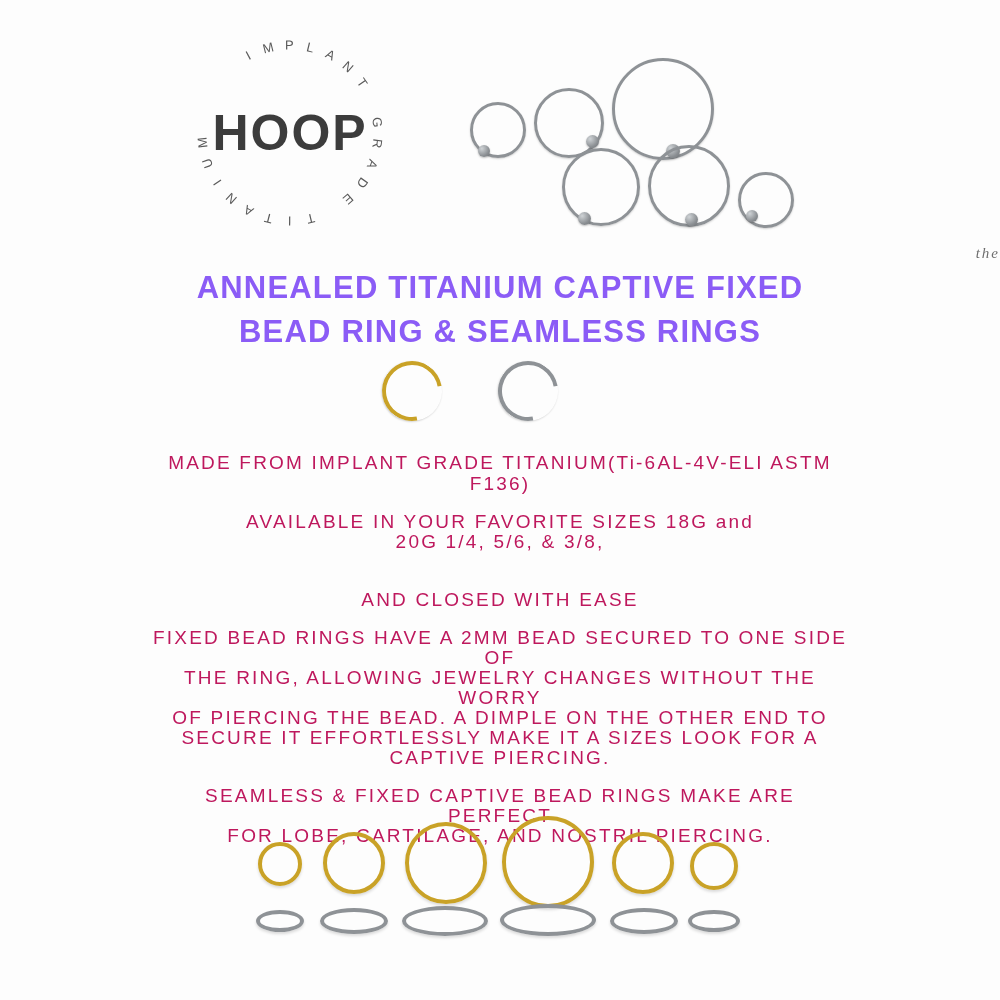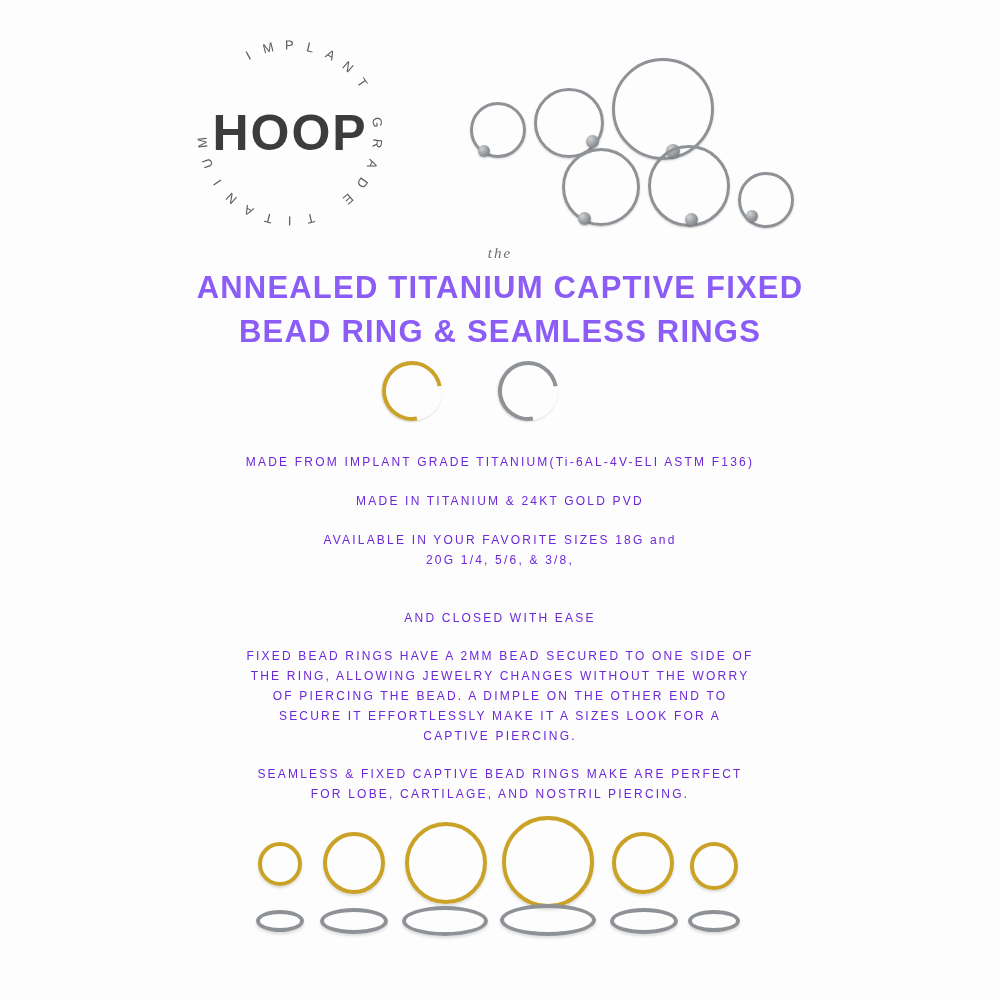--- a/index.html
+++ b/index.html
@@ -89,21 +89,21 @@
     background: radial-gradient(circle at 32% 30%, #cfd3d6, #8b8f93 62%, #6e7276);
     box-shadow: 0 1px 2px rgba(0,0,0,0.25);
   }
 
   
   .the-word {
     position: absolute;
     top: 245px;
     left: 0;
     width: 1000px;
-    text-align: center;
+    text-align: right;
     font-size: 15px;
     letter-spacing: 2px;
     color: #6d6d6d;
     font-family: "Liberation Serif", serif;
     font-style: italic;
   }
   .main-title {
     position: absolute;
     top: 266px;
     left: 0;
@@ -139,24 +139,24 @@
   
   .copy {
     position: absolute;
     top: 452px;
     left: 150px;
     width: 700px;
     text-align: center;
   }
   .copy p {
     margin: 0 0 18px 0;
-    font-size: 12px;
+    font-size: 19px;
     letter-spacing: 2.2px;
     line-height: 21px;
-    color: #6d28d9;
+    color: #be185d;
     font-family: "Liberation Sans", sans-serif;
   }
   .copy p.tight {
     line-height: 20px;
   }
 
   
   .bottom-rings {
     position: absolute;
     left: 230px;
@@ -235,21 +235,20 @@
   <div class="mid-hoops">
     <div class="open-hoop gold" style="left:12px; top:6px; width:60px; height:60px; border-width:4px;
                 border-color:#c9a227; border-right-color:transparent; transform:rotate(35deg);"></div>
     <div class="open-hoop" style="left:128px; top:6px; width:60px; height:60px; border-width:4px;
                 border-color:#8e9296; border-right-color:transparent; transform:rotate(35deg);
                 box-shadow:0 1px 2px rgba(0,0,0,0.18);"></div>
   </div>
 
   <div class="copy">
     <p>MADE FROM IMPLANT GRADE TITANIUM(Ti-6AL-4V-ELI ASTM F136)</p>
-    <p>MADE IN TITANIUM &amp; 24KT GOLD PVD</p>
     <p class="tight">
       <span>AVAILABLE IN YOUR FAVORITE SIZES 18G and</span><br>
       <span>20G 1/4, 5/6, &amp; 3/8,</span>
     </p>
     <p class="tight">
       <br>
       <span>AND CLOSED WITH EASE</span>
     </p>
     <p class="tight">
       <span>FIXED BEAD RINGS HAVE A 2MM BEAD SECURED TO ONE SIDE OF</span><br>

